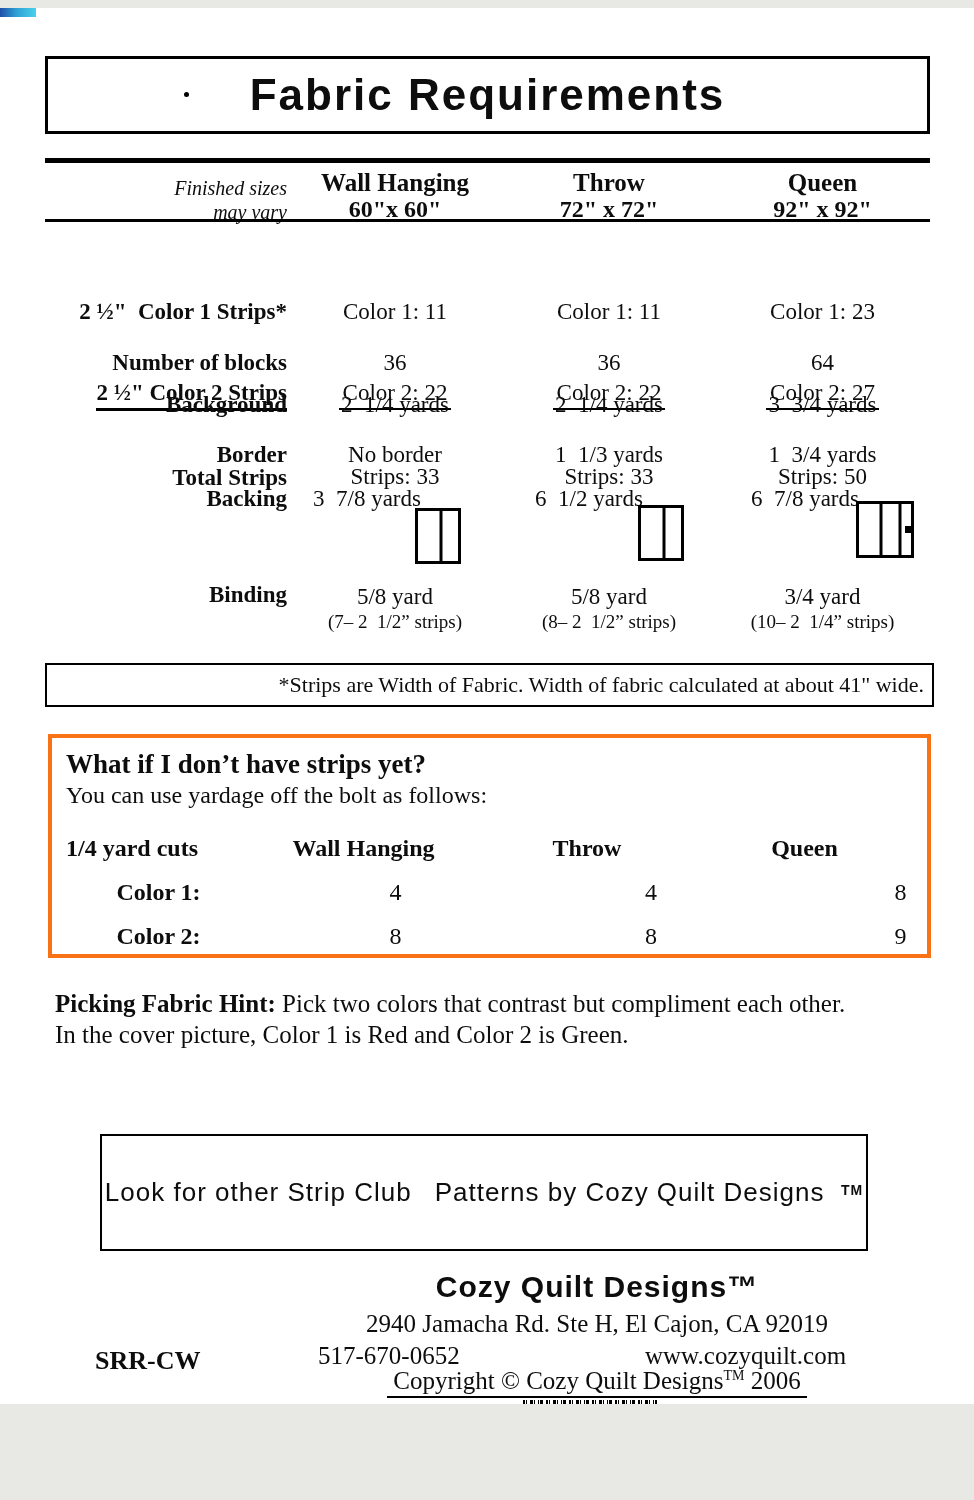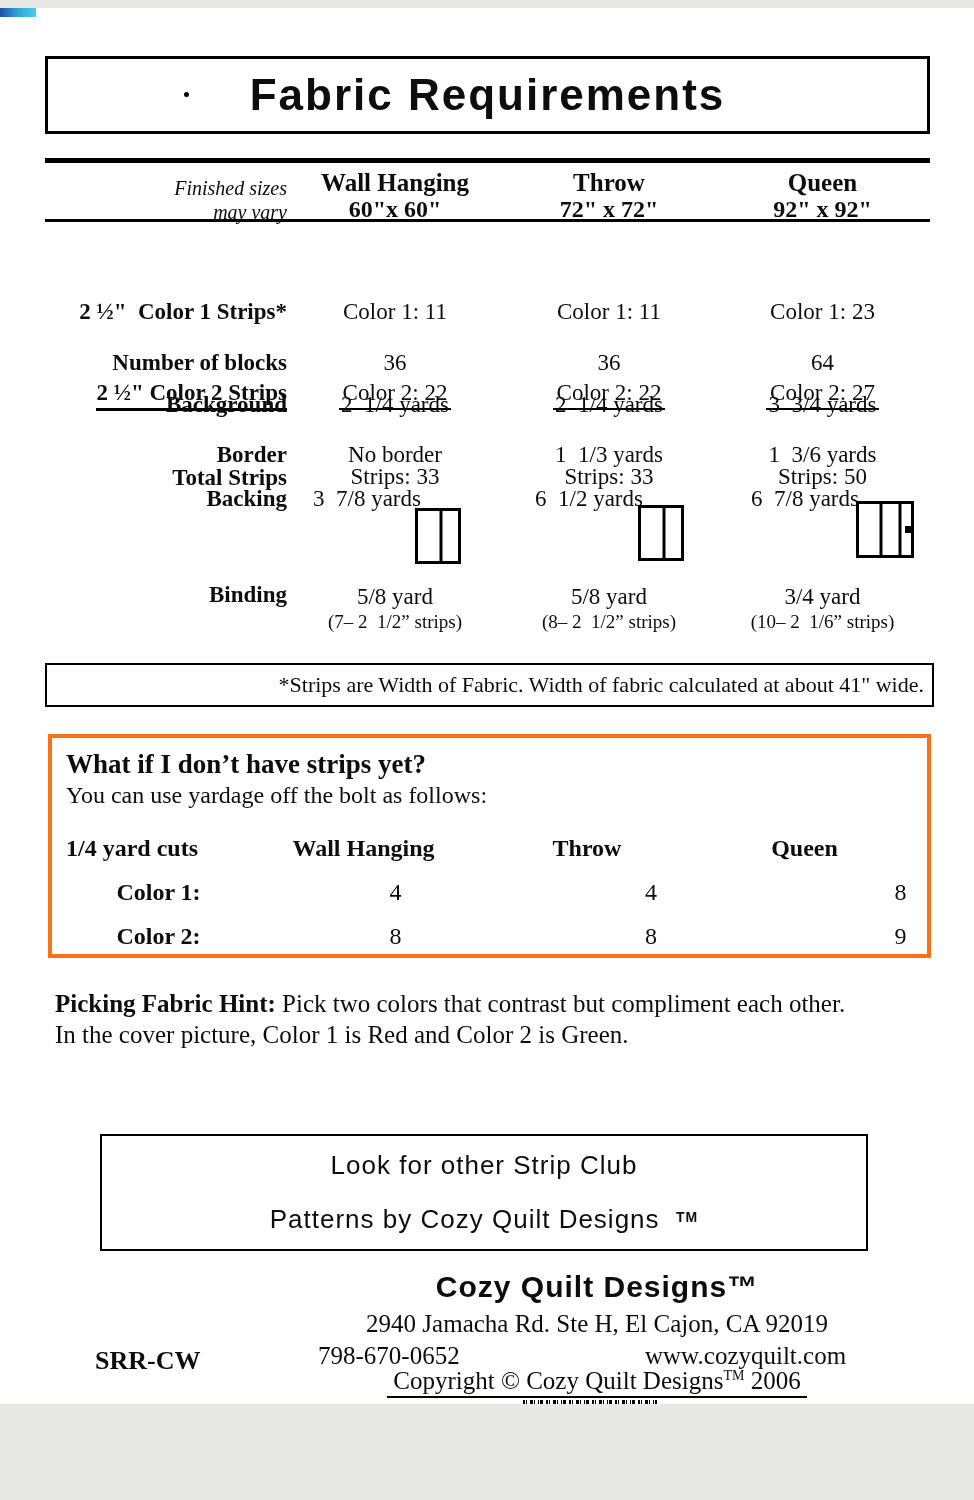--- a/index.html
+++ b/index.html
@@ -58,21 +58,21 @@
   .wgrid .wval { font-size:24px; text-align:center; }
   .wg-head { margin-top:24px; }
   .wg-row { margin-top:17px;gap:32px; }
 
   
   .hint { left:55px; top:980px; width:875px; font-size:25px; line-height:31px; }
   .hint b { font-weight:bold; }
 
   
   .promo-box { left:100px; top:1126px; width:764px; height:113px; border:2px solid #000;
-    display:flex; flex-direction:column; align-items:center; justify-content:center; gap:23px; }
+    display:flex; flex-direction:row; align-items:center; justify-content:center; gap:23px; }
   .promo-line { font-family:cursive, sans-serif; font-size:26px; letter-spacing:1px; }
   .promo-tm { font-size:14px; font-weight:bold; vertical-align:6px; font-family:"Liberation Sans",sans-serif; }
 
   
   .f-center { left:260px; width:674px; text-align:center; }
   .brand { top:1262px; font-family:cursive, sans-serif; font-size:30px; font-weight:600; letter-spacing:1px; }
   .address { top:1302px; font-size:25px; }
   .sku { left:95px; top:1338px; font-size:26px; font-weight:bold; }
   .phone { left:318px; top:1334px; font-size:25px; }
   .website { left:645px; top:1334px; font-size:25px; }
@@ -158,21 +158,21 @@
     <div class="lbl">Background</div>
     <div class="val">2  1/4 yards</div>
     <div class="val">2  1/4 yards</div>
     <div class="val">3  3/4 yards</div>
   </div>
 
   <div class="trow" style="top:434px;">
     <div class="lbl">Border</div>
     <div class="val">No border</div>
     <div class="val">1  1/3 yards</div>
-    <div class="val">1  3/6 yards</div>
+    <div class="val">1  3/4 yards</div>
   </div>
 
   <div class="trow" style="top:478px;">
     <div class="lbl">Backing</div>
     <div class="val" style="text-align:left; padding-left:26px;">3  7/8 yards</div>
     <div class="val" style="text-align:left; padding-left:32px;">6  1/2 yards</div>
     <div class="val" style="text-align:left; padding-left:36px;">6  7/8 yards</div>
   </div>
 
   <div class="abs diagram" style="left:415px; top:500px;">
@@ -201,21 +201,21 @@
     <div>
       <div class="val line">5/8 yard</div>
       <div class="sub">(7– 2  1/2” strips)</div>
     </div>
     <div>
       <div class="val line">5/8 yard</div>
       <div class="sub">(8– 2  1/2” strips)</div>
     </div>
     <div>
       <div class="val line">3/4 yard</div>
-      <div class="sub">(10– 2  1/6” strips)</div>
+      <div class="sub">(10– 2  1/4” strips)</div>
     </div>
   </div>
 
   <div class="abs note-box">
     <span class="note-text">*Strips are Width of Fabric. Width of fabric calculated at about 41" wide.</span>
   </div>
 
   <div class="abs whatif-box">
     <div class="whatif-h">What if I don’t have strips yet?</div>
     <div class="whatif-sub">You can use yardage off the bolt as follows:</div>
@@ -245,21 +245,21 @@
   </div>
 
   <div class="abs promo-box">
     <div class="promo-line">Look for other Strip Club</div>
     <div class="promo-line"><span>Patterns by Cozy Quilt Designs</span>&nbsp;&nbsp;<span class="promo-tm">TM</span></div>
   </div>
 
   <div class="abs f-center brand">Cozy Quilt Designs™</div>
   <div class="abs f-center address">2940 Jamacha Rd. Ste H, El Cajon, CA 92019</div>
   <div class="abs sku">SRR-CW</div>
-  <div class="abs phone">798-670-0652</div>
+  <div class="abs phone">517-670-0652</div>
   <div class="abs website">www.cozyquilt.com</div>
   <div class="abs f-center copyright">
     <span class="inner"><span>Copyright © Cozy Quilt Designs</span><sup>TM</sup><span style="white-space:pre;"> 2006</span></span>
   </div>
 
   <div class="abs barcode">
     <div class="bars"></div>
     <div class="barcode-label">S R R - C W</div>
   </div>
 

